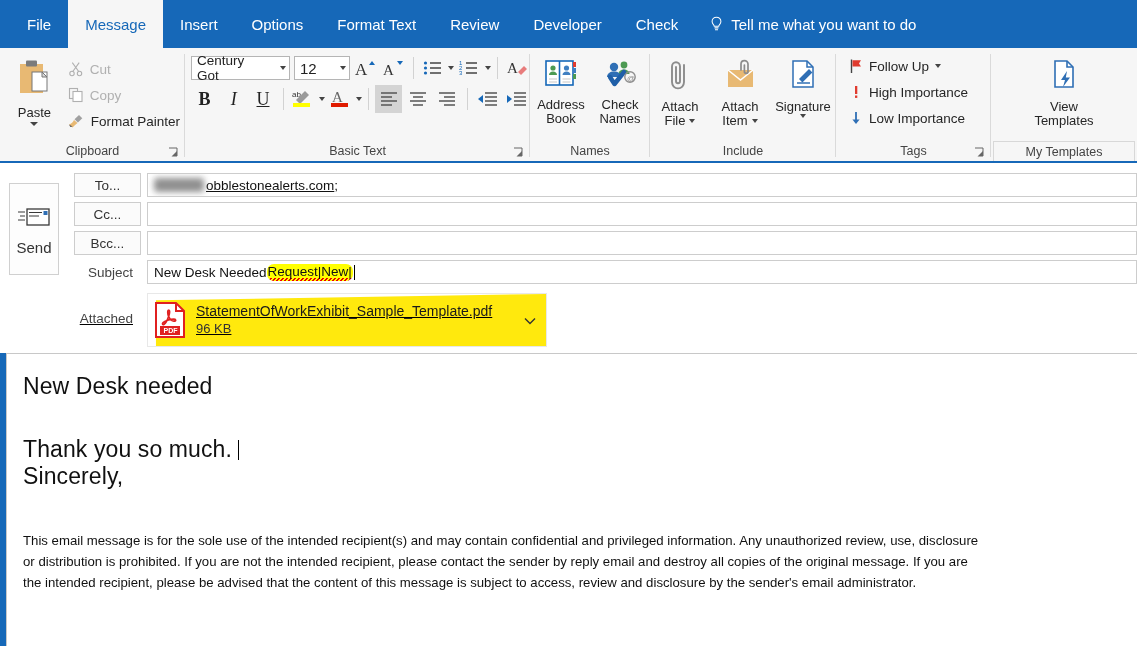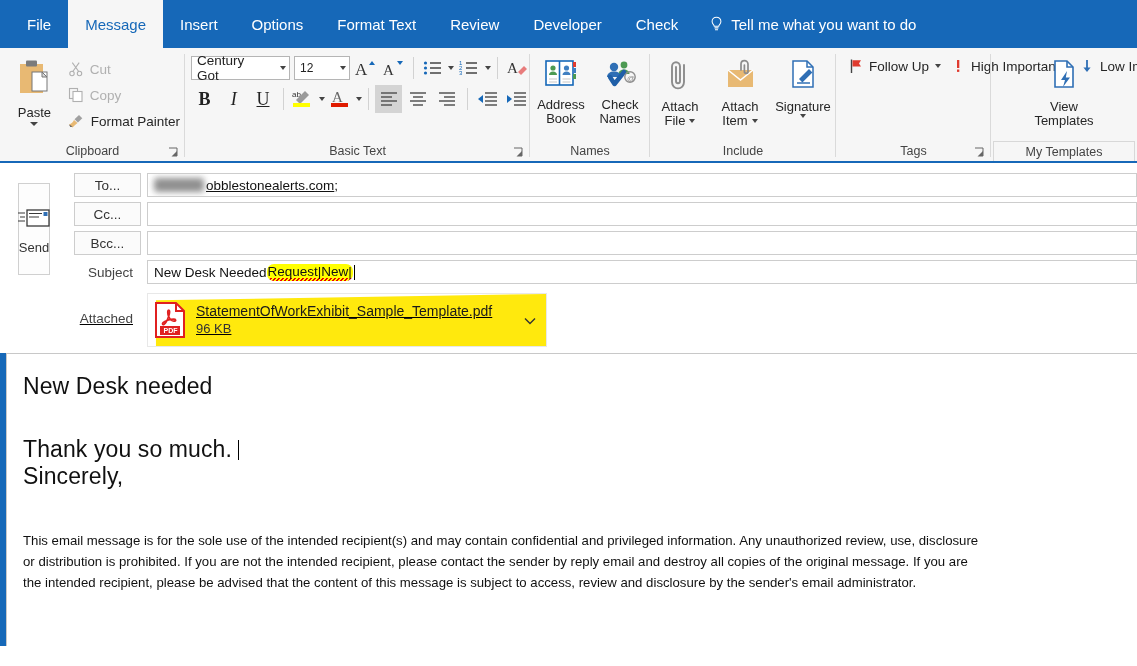--- a/index.html
+++ b/index.html
@@ -67,45 +67,45 @@
   .bt-rows { display:flex; flex-direction:column; gap:3px; padding-left:6px; width:100%; }
   .bt-row { display:flex; align-items:center; gap:2px; }
   .fontname {
     width:104px; height:24px; border:1px solid #b5b5b5; background:#fff;
     font-size:13.5px; color:#222; display:flex; align-items:center; padding:0 3px 0 5px;
     justify-content:space-between;
     gap:26px;
   }
   .fontsize {
     width:58px; height:24px; border:1px solid #b5b5b5; background:#fff;
-    font-size:12px; color:#222; display:flex; align-items:center; padding:0 3px 0 5px;
+    font-size:15px; color:#222; display:flex; align-items:center; padding:0 3px 0 5px;
     justify-content:space-between; margin-left:2px;
   }
   .mini-caret { width:0;height:0;border-left:3.5px solid transparent;border-right:3.5px solid transparent;border-top:4px solid #444; }
   .iconbtn { width:28px;height:28px; display:flex;align-items:center;justify-content:center; cursor:default; }
   .iconbtn.sel { background:#d4d4d4; }
   .vsep { width:1px; height:22px; background:#d2d2d2; margin:0 4px; }
   .fmt-letter { font-size:18px; color:#222; font-family:"Liberation Serif", serif; }
 
   
   .g-names { width:120px; }
   .g-include { width:186px; }
   .g-tags { width:155px; }
   .g-templates { width:146px; }
   .g-names .group-inner, .g-include .group-inner { justify-content:center; gap:2px; }
-  .g-tags .group-inner { flex-direction:row; padding-left:8px; padding-top:5px; gap:0; align-items:flex-start; }
+  .g-tags .group-inner { flex-direction:column; padding-left:8px; padding-top:5px; gap:0; align-items:flex-start; }
   .g-templates .group-inner { justify-content:center; }
 
   
   .header { display:flex; padding:10px 0 6px 0; background:#fff; }
   .sendcol { width:68px; display:flex; justify-content:center; padding-top:10px; }
   .sendbtn {
-    width:32px; height:92px; border:1px solid #d0d0d0; background:#fdfdfd;
+    width:50px; height:92px; border:1px solid #d0d0d0; background:#fdfdfd;
     display:flex; flex-direction:column; align-items:center; justify-content:center;
-    font-size:13px; color:#333; cursor:default;
+    font-size:15px; color:#333; cursor:default;
   }
   .fieldcol { flex:1; padding-right:0; }
   .frow { display:flex; align-items:center; margin-bottom:5px; }
   .fbtn {
     width:67px; height:24px; margin-left:6px; border:1px solid #cdcdcd; background:#fbfbfb;
     font-size:13.5px; color:#333; display:flex; align-items:center; justify-content:center; cursor:default;
   }
   .flabel { width:73px; text-align:right; padding-right:8px; font-size:13.5px; color:#444; }
   .finput {
     flex:1; height:24px; border:1px solid #cdcdcd; background:#fff; margin-left:6px;

